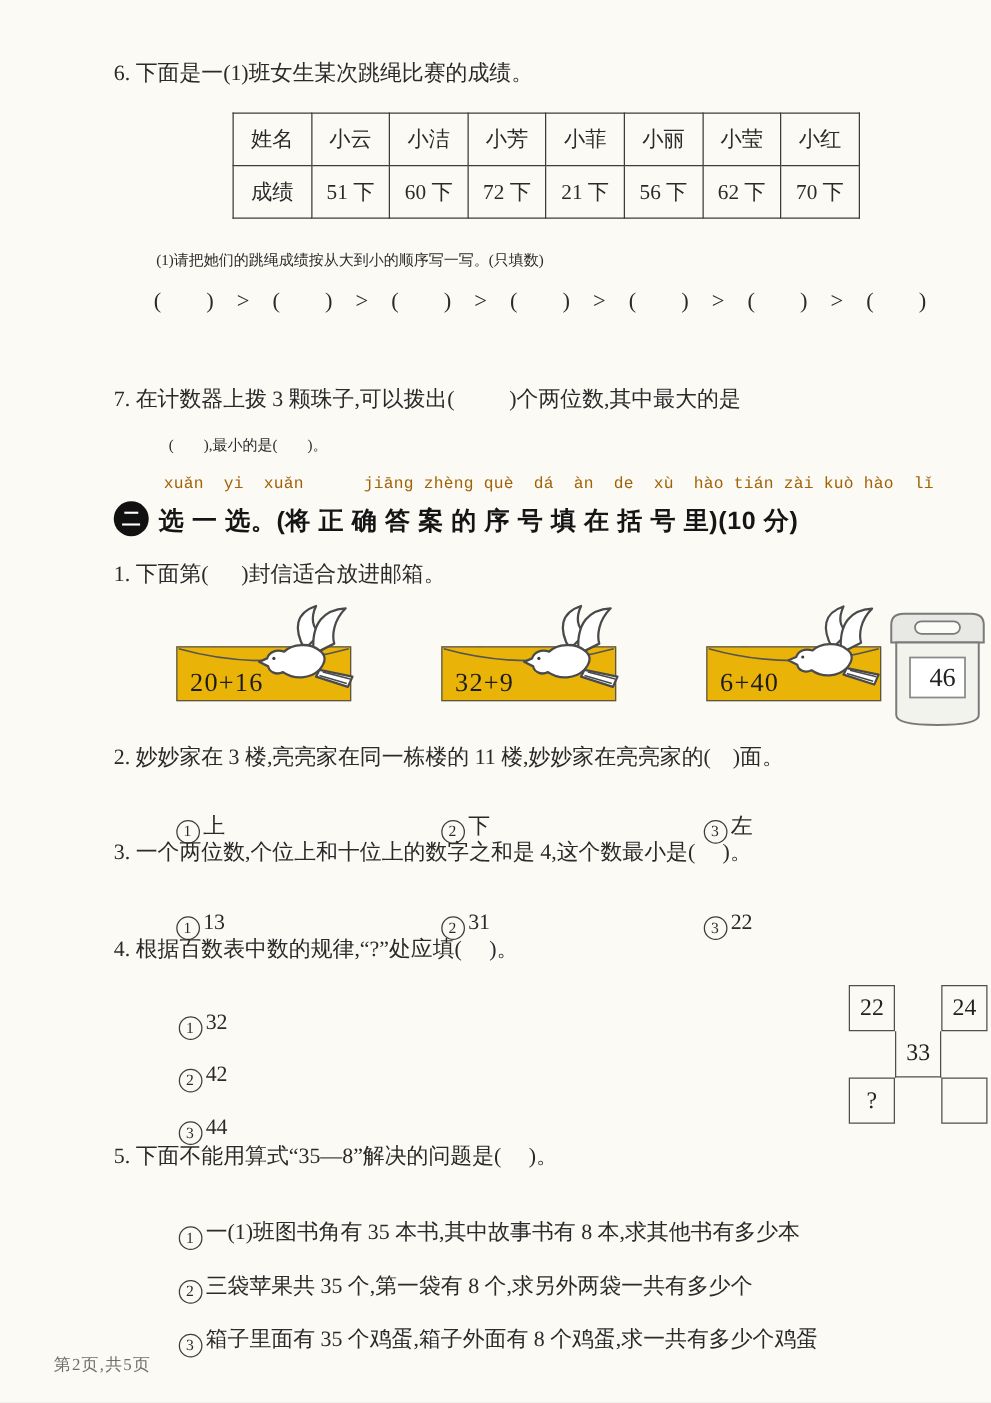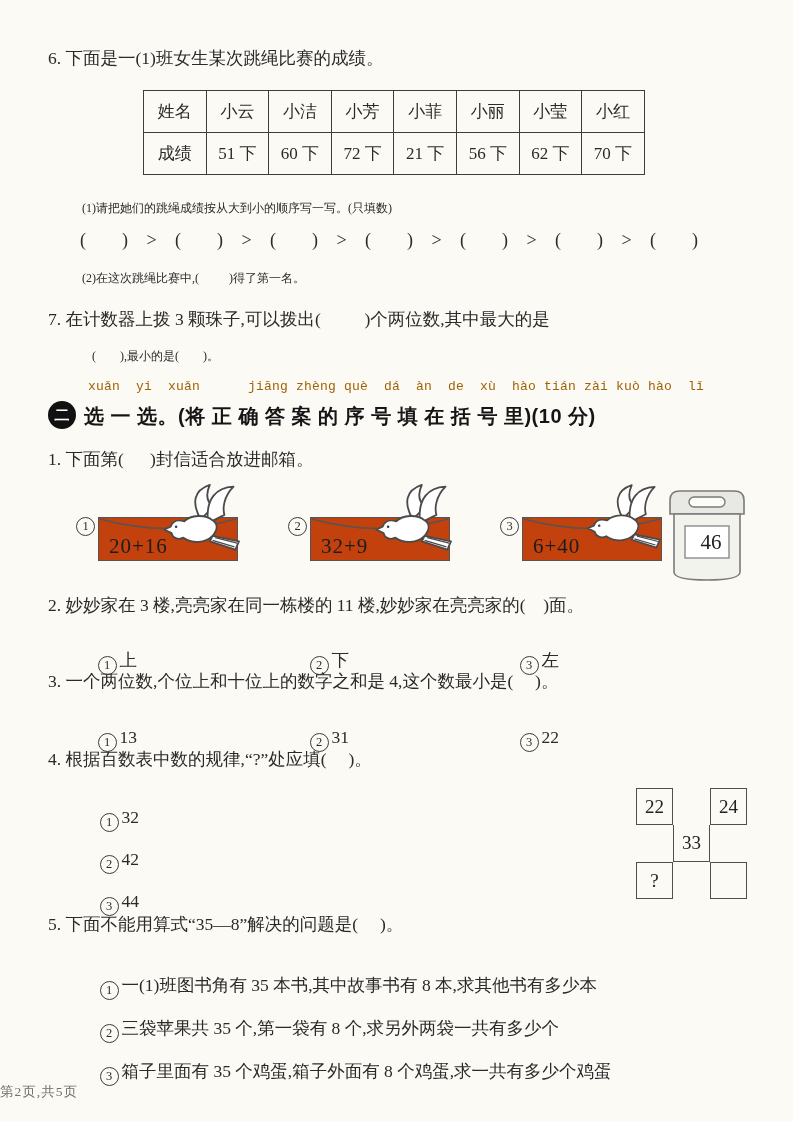--- a/index.html
+++ b/index.html
@@ -2,21 +2,21 @@
 <html><head>
 <meta charset="utf-8">
 <style>
   html,body { margin:0; padding:0; background:#e9e9e6; }
   .page {
     position:relative; width:793px; height:1122px; margin:0 auto;
     background:#fbfaf5; overflow:hidden;
     font-family:"Liberation Serif","DejaVu Serif",serif;
     color:#2a2a2a;
   }
-  .abs { position:absolute; }
+  .abs { position:absolute;margin-left:43px; }
   .stem { font-size:17.5px; line-height:24px; white-space:pre; }
   .subline { font-size:12px; line-height:24px; white-space:pre; }
   
   table.score {
     border-collapse:collapse; table-layout:fixed;
   }
   table.score td {
     width:61.6px; height:41px; border:1.4px solid #3d3d3d;
     text-align:center; vertical-align:middle; font-size:17px;
     white-space:pre; padding:0;
@@ -46,21 +46,21 @@
     display:inline-block; box-sizing:border-box; width:19px; height:19px;
     border:1.2px solid #3c3c3c; border-radius:50%; text-align:center;
     line-height:17px; font-size:12.5px; margin-right:3px; vertical-align:-3px;
     background:transparent;
   }
   .opt { font-size:17.5px; white-space:pre; }
   
   .letter-group { position:absolute; width:180px; height:105px; }
   .envelope {
     position:absolute; box-sizing:border-box; width:140px; height:44px;
-    border:1.6px solid #555; background:#c2410c;
+    border:1.6px solid #555; background:#eab308;
   }
   .envelope svg.flap { position:absolute; left:0; top:0; width:100%; height:20px; }
   .expr {
     position:absolute; left:10px; bottom:1px; font-size:21px; color:#1d1d1d;
     letter-spacing:1px; white-space:pre;
   }
   .dove { position:absolute; }
   .mailbox { position:absolute; width:86px; height:100px; }
   .mailbox-num {
     position:absolute; left:21px; top:40px; width:52px; height:32px;
@@ -121,21 +121,20 @@
     <span>&gt;</span>
     <span>(        )</span>
     <span>&gt;</span>
     <span>(        )</span>
     <span>&gt;</span>
     <span>(        )</span>
     <span>&gt;</span>
     <span>(        )</span>
   </div>
 
-  <div class="abs subline" style="left:82px; top:266px;">(2)在这次跳绳比赛中,(          )得了第一名。</div>
 
   <div class="abs stem" style="left:48px; top:307px;">7. 在计数器上拨 3 颗珠子,可以拨出(          )个两位数,其中最大的是</div>
   <div class="abs subline" style="left:92px; top:344px;">(        ),最小的是(        )。</div>
 
   <div class="abs pinyin" style="left:88px; top:379px;">xuǎn  yi  xuǎn      jiāng zhèng què  dá  àn  de  xù  hào tián zài kuò hào  lǐ</div>
   <div class="abs sec-circle" style="left:48px; top:401px;">二</div>
   <div class="abs sec-title" style="left:84px; top:403px;">选 一 选。(将 正 确 答 案 的 序 号 填 在 括 号 里)(10 分)</div>
 
   <div class="abs stem" style="left:48px; top:447px;">1. 下面第(      )封信适合放进邮箱。</div>
 

